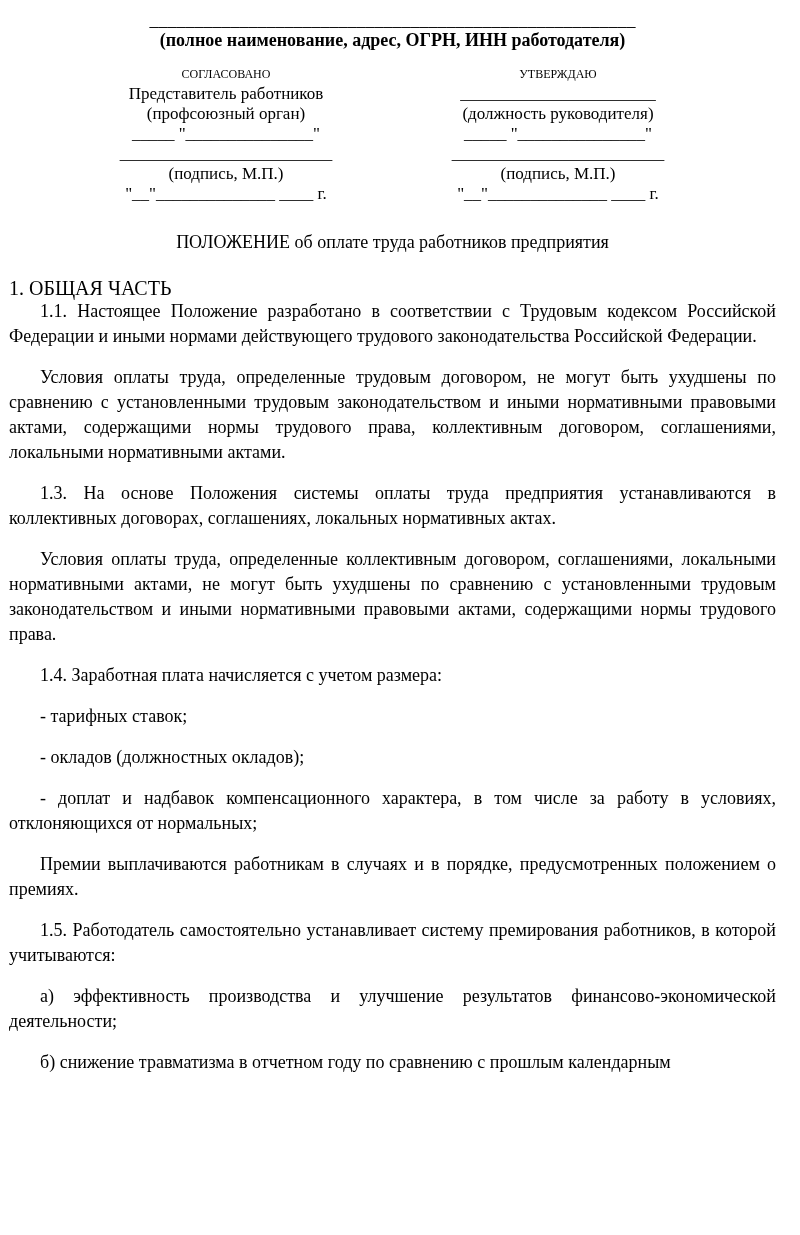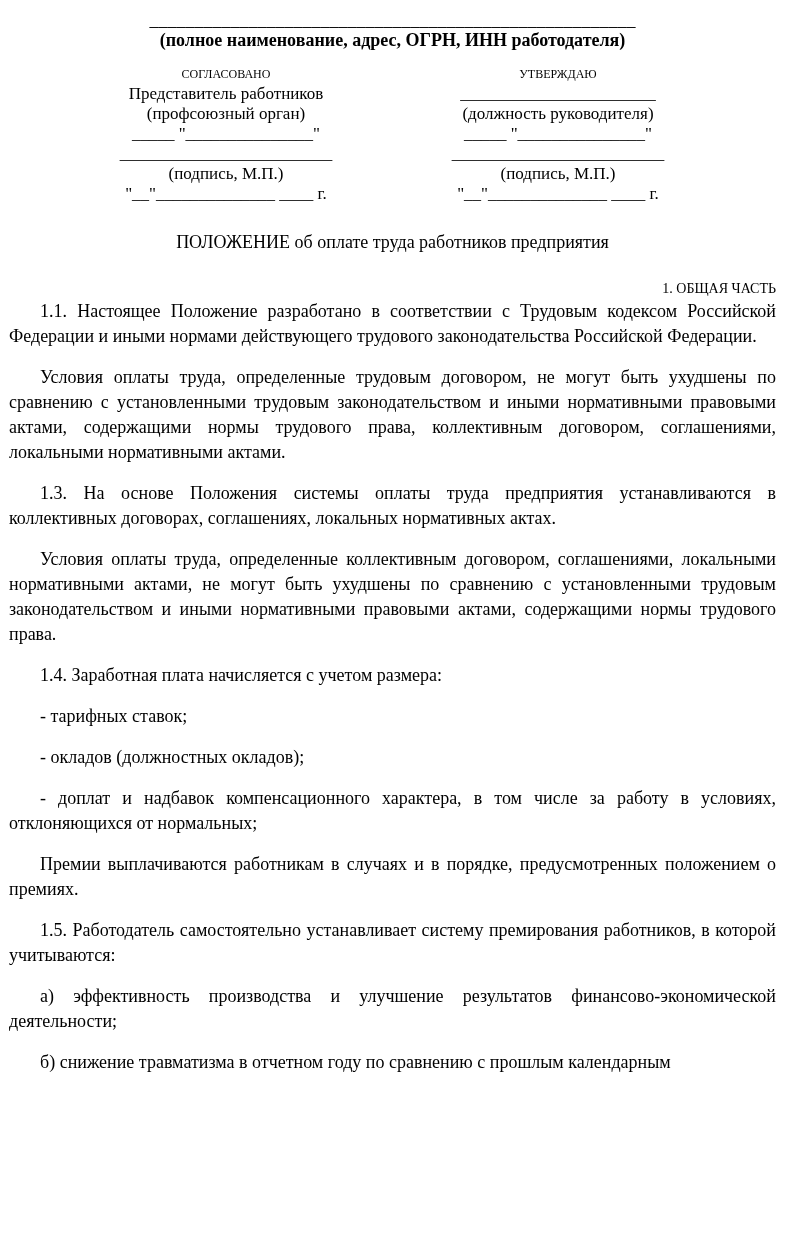--- a/index.html
+++ b/index.html
@@ -37,22 +37,22 @@
   .approval-line  { font-size: 17px; line-height: 20px; white-space: nowrap; overflow: hidden; }
 
   
   .doc-title {
     text-align: center;
     font-size: 18px;
     line-height: 21px;
     margin-top: 28px;
   }
   .section-heading {
-    text-align: right;
-    font-size: 14px;
+    text-align: left;
+    font-size: 20px;
     line-height: 21px;
     margin-top: 25px;
   }
 
   
   .doc-body { }
   .para {
     font-size: 18px;
     line-height: 25px;
     text-align: justify;

